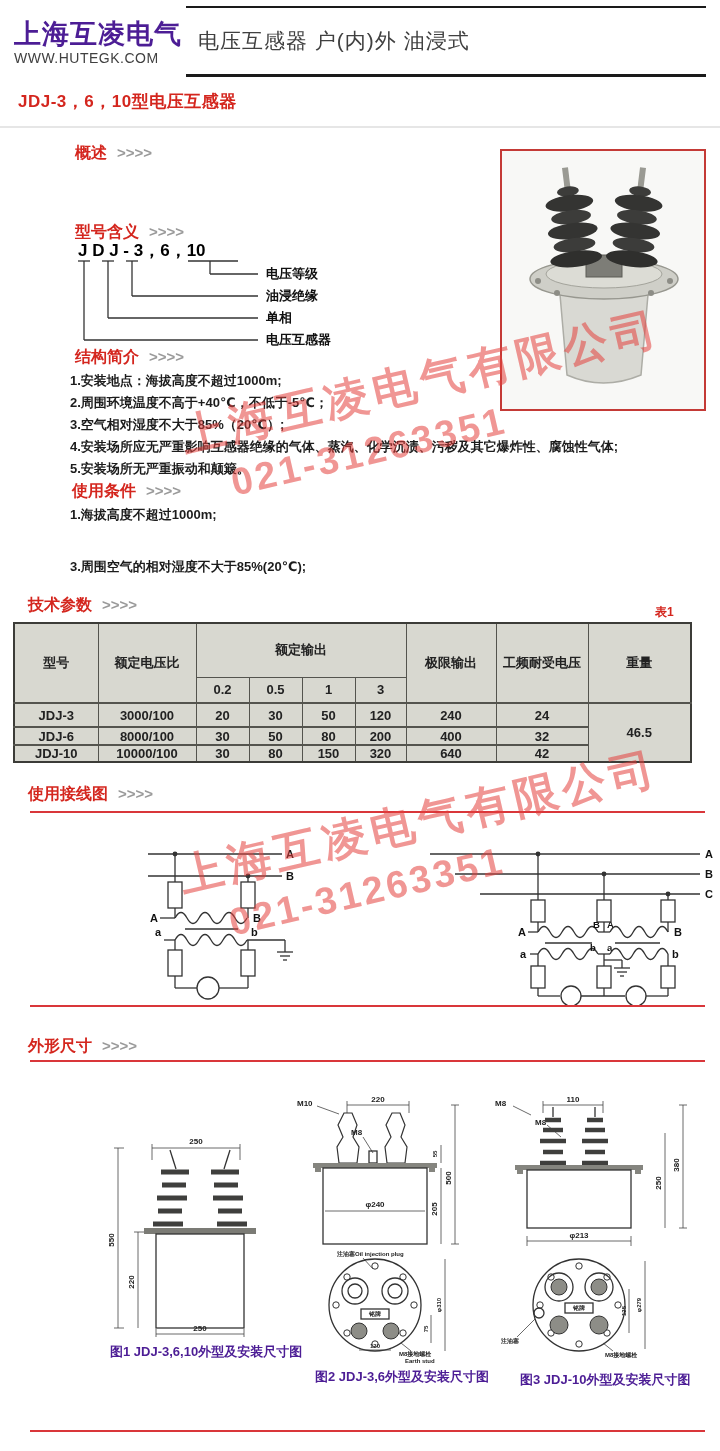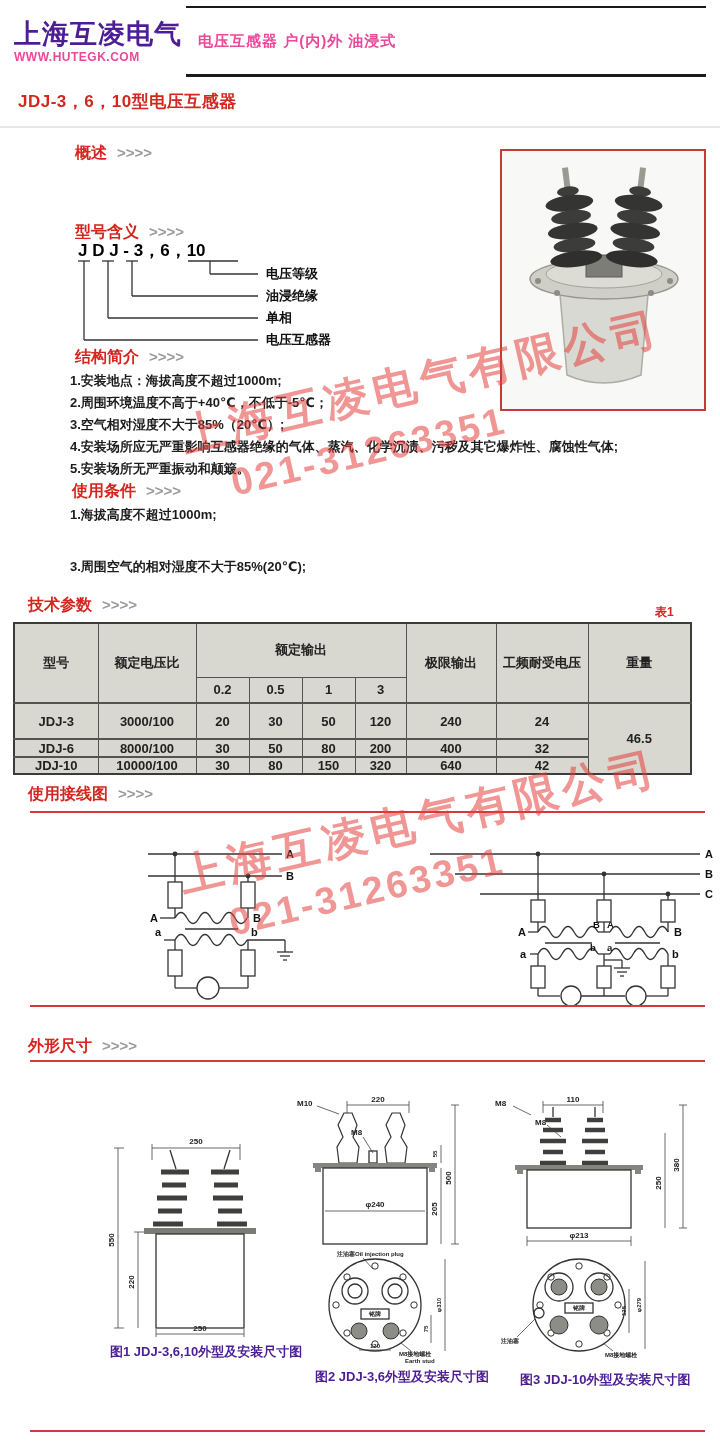--- a/index.html
+++ b/index.html
@@ -1,24 +1,24 @@
 <!DOCTYPE html>
 <html><head>
 <meta charset="utf-8">
 <style>
   html,body{margin:0;padding:0;background:#fff;}
   .page{position:relative;width:720px;height:1451px;background:#ffffff;overflow:hidden;
         font-family:"Liberation Sans","DejaVu Sans",sans-serif;color:#1c1c1c;}
   .abs{position:absolute;}
   
   .logo-title{left:14px;top:16px;font-size:27px;font-weight:bold;color:#4c1d95;letter-spacing:1px;white-space:nowrap;}
-  .logo-url{left:14px;top:50px;font-size:12px;font-weight:bold;color:#ec4899;letter-spacing:.5px;}
+  .logo-url{left:14px;top:50px;font-size:14px;font-weight:normal;color:#404040;letter-spacing:.5px;}
   .title-block{left:186px;top:6px;width:520px;height:66px;border-top:2px solid #1a1a1a;border-bottom:3px solid #1a1a1a;
                display:flex;align-items:center;}
-  .title-block .t{font-size:15px;font-weight:bold;color:#ec4899;padding-left:12px;letter-spacing:1px;}
+  .title-block .t{font-size:21px;font-weight:normal;color:#404040;padding-left:12px;letter-spacing:1px;}
   .doc-title{left:18px;top:90px;font-size:17px;font-weight:bold;color:#d4261e;letter-spacing:.5px;}
   .hr-gray{left:0;top:126px;width:720px;height:2px;background:#e6e6e6;}
   
   .sec-title{font-size:16px;font-weight:bold;color:#d4261e;white-space:nowrap;}
   .sec-title .chev{color:#9a9a9a;margin-left:10px;letter-spacing:0px;font-size:15px;font-weight:bold;}
   
   .para{font-size:13px;font-weight:600;line-height:26px;color:#1c1c1c;text-align:justify;text-indent:2em;}
   .item{font-size:13px;font-weight:600;color:#1c1c1c;white-space:nowrap;}
   
   .photo{left:500px;top:149px;width:202px;height:258px;border:2px solid #c43a36;background:#f8f8f6;}
@@ -153,21 +153,21 @@
       <td rowspan="2">极限输出</td>
       <td rowspan="2">工频耐受电压</td>
       <td rowspan="2">重量</td>
     </tr>
     <tr style="height:26px">
       <td>0.2</td>
       <td>0.5</td>
       <td>1</td>
       <td>3</td>
     </tr>
-    <tr class="data" style="height:36px">
+    <tr class="data" style="height:24px">
       <td>JDJ-3</td>
       <td>3000/100</td>
       <td>20</td>
       <td>30</td>
       <td>50</td>
       <td>120</td>
       <td>240</td>
       <td>24</td>
       <td rowspan="3">46.5</td>
     </tr>

